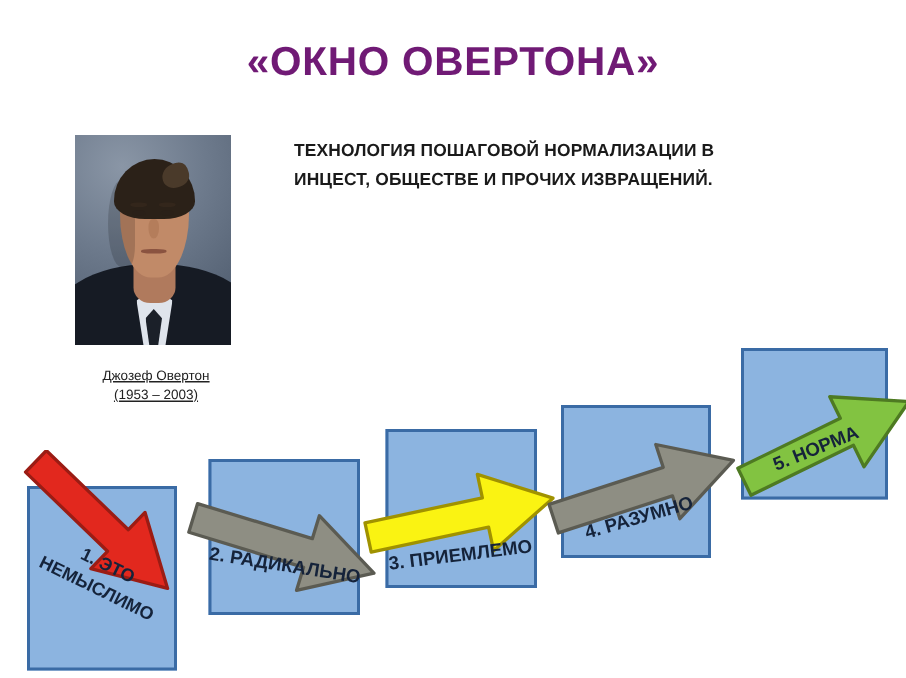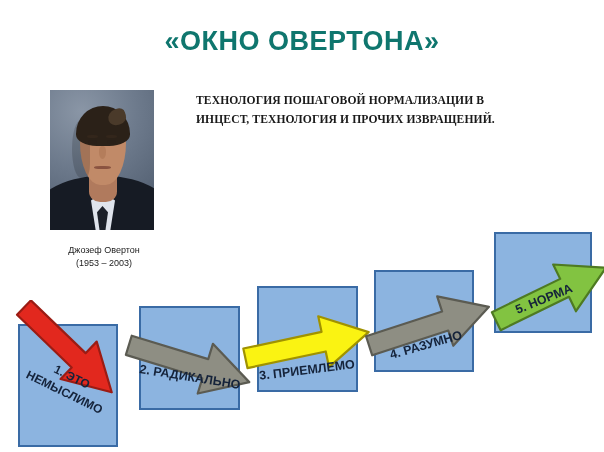--- a/index.html
+++ b/index.html
@@ -101,31 +101,32 @@
   }
 
   
   #caption{
     position:absolute;left:20px;top:244px;width:168px;
     text-align:center;
     color:#222;
     font-size:9px;
     line-height:13px;
     font-family:"Liberation Sans", sans-serif;
+    text-decoration:underline;
   }
 
   
   #body-text{
     position:absolute;left:196px;top:92px;width:392px;
     color:#1a1a1a;
     font-size:11.6px;
     font-weight:bold;
     line-height:18.5px;
     letter-spacing:0.1px;
-    font-family:Liberation Serif, serif;
+    font-family:Liberation Sans, sans-serif;
   }
   #body-text div{white-space:nowrap;}
 
   
   .step{
     position:absolute;
     background:#8CB4E0;
     border:2px solid #3A6BA5;
     box-sizing:border-box;
   }
@@ -173,21 +174,21 @@
   #arrow2{left:122px;top:322px;}
   #arrow3{left:240px;top:303px;}
   #arrow4{left:362px;top:282px;}
   #arrow5{left:486px;top:248px;}
 </style>
 </head>
 <body>
 
 <div id="slide" style="background: rgb(255, 255, 255);">
 
-  <div id="title" style="color: #0f766e;">«ОКНО ОВЕРТОНА»</div>
+  <div id="title" style="color: #701a75;">«ОКНО ОВЕРТОНА»</div>
 
   <div id="photo">
     <div class="ph-bg"></div>
     <div class="ph-suit"></div>
     <div class="ph-shirt"></div>
     <div class="ph-tie"></div>
     <div class="ph-neck"></div>
     <div class="ph-face"></div>
     <div class="ph-shadow"></div>
     <div class="ph-hair"></div>
@@ -200,21 +201,21 @@
     <div class="ph-mouth"></div>
   </div>
 
   <div id="caption">
     <div>Джозеф Овертон</div>
     <div>(1953 – 2003)</div>
   </div>
 
   <div id="body-text">
     <div>ТЕХНОЛОГИЯ ПОШАГОВОЙ НОРМАЛИЗАЦИИ В</div>
-    <div>ИНЦЕСТ, ТЕХНОЛОГИЯ И ПРОЧИХ ИЗВРАЩЕНИЙ.</div>
+    <div>ИНЦЕСТ, ОБЩЕСТВЕ И ПРОЧИХ ИЗВРАЩЕНИЙ.</div>
   </div>
 
   <div class="step" id="step1" style="background: rgb(140, 180, 224); border-color: rgb(58, 107, 165);"></div>
   <div class="step" id="step2" style="background: rgb(140, 180, 224); border-color: rgb(58, 107, 165);"></div>
   <div class="step" id="step3" style="background: rgb(140, 180, 224); border-color: rgb(58, 107, 165);"></div>
   <div class="step" id="step4" style="background: rgb(140, 180, 224); border-color: rgb(58, 107, 165);"></div>
   <div class="step" id="step5" style="background: rgb(140, 180, 224); border-color: rgb(58, 107, 165);"></div>
 
   <svg class="arrow-svg" id="arrow1" width="132" height="104" viewBox="0 0 132 104">
     <g transform="rotate(44 66 52)">

